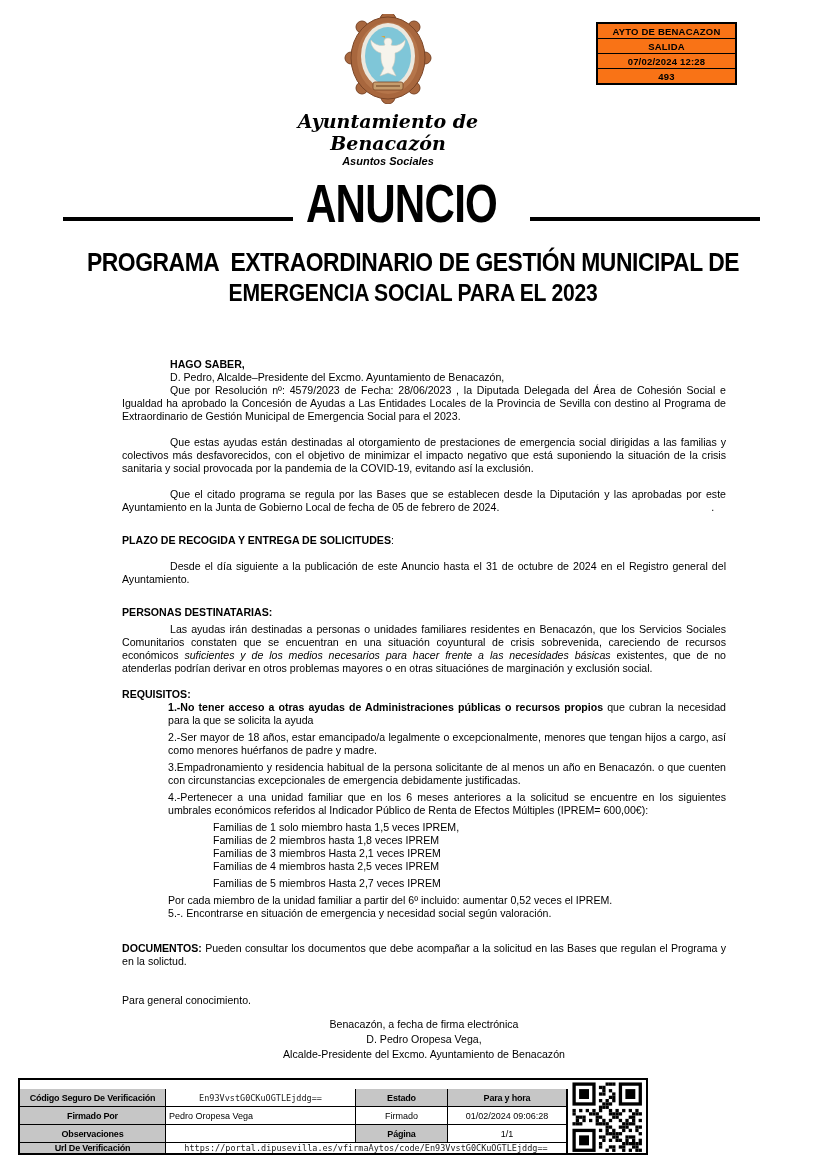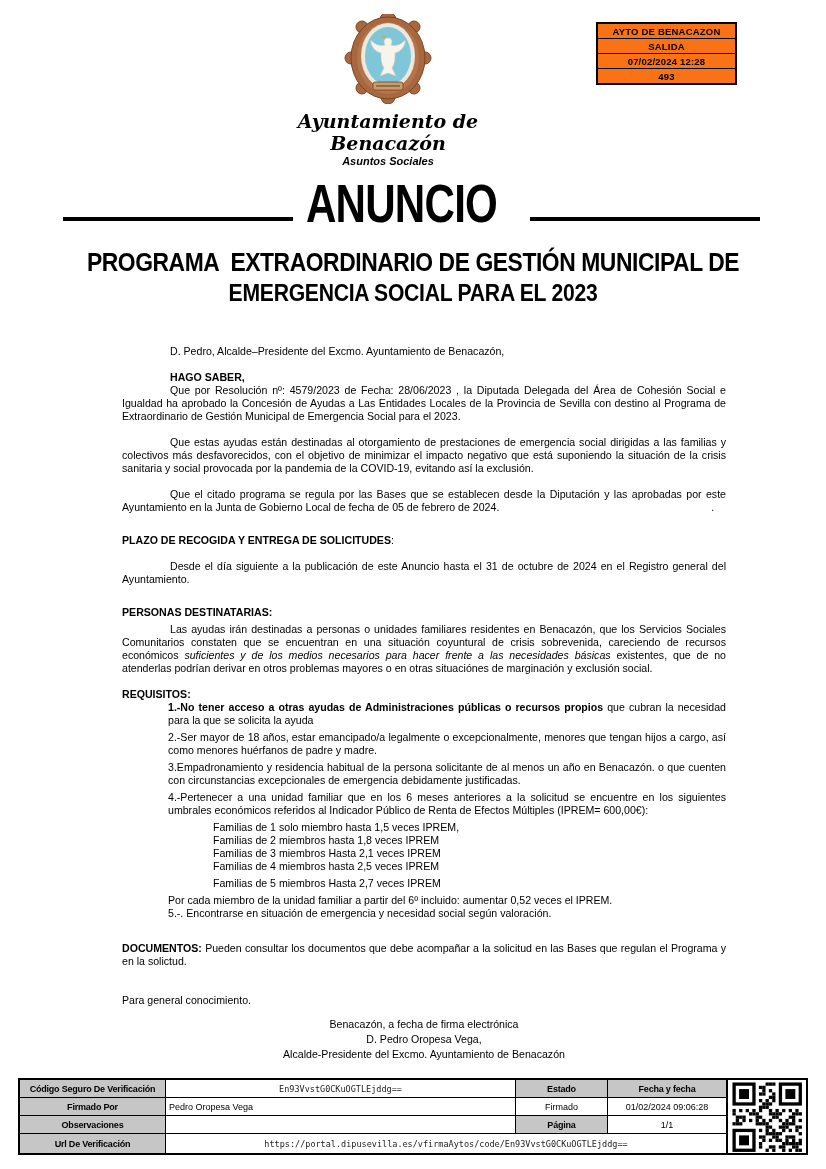--- a/index.html
+++ b/index.html
@@ -54,22 +54,22 @@
   b.run { font-weight:bold; }
   .heading { font-weight:bold; text-align:left; }
   .req-block { margin-left:46px; }
   .fam-block { margin-left:91px; text-align:left; }
   .dot-tail { margin-left:212px; }
   .closing { margin-top:26px; text-align:left; }
   .sig { text-align:center; line-height:15px; }
   .sig-first { margin-top:10px; }
   
   .footer {
-    position:absolute; left:18px; top:1078px; width:790px; height:77px;
-    border:2px solid #000; display:flex; background:#fff;
+    position:absolute; left:18px; top:1078px; width:630px; height:77px;
+    border:2px solid #000; display:flex; background:#fff;align-items:flex-end;
   }
   .ftable { flex:1; display:grid; grid-template-columns:146px 1fr 92px 118px; grid-template-rows:18px 18px 18px 1fr; border-right:2px solid #000; }
   .fcell {
     border-right:1px solid #000; border-bottom:1px solid #000;
     display:flex; align-items:center; justify-content:center;
     font-size:9px; overflow:hidden; white-space:nowrap; padding:0 3px;
   }
   .fcell.lab { background:#c6c6c6; font-weight:bold; letter-spacing:-0.2px; }
   .fcell.mono { font-family:"DejaVu Sans Mono", monospace; font-size:8.5px; color:#222; }
   .fcell.left { justify-content:flex-start; }
@@ -121,22 +121,22 @@
 
   <div class="title-row">
     <div class="title-line left"></div>
     <div class="big-title">ANUNCIO</div>
     <div class="title-line right"></div>
   </div>
   <div class="subtitle1">PROGRAMA  EXTRAORDINARIO DE GESTIÓN MUNICIPAL DE</div>
   <div class="subtitle2">EMERGENCIA SOCIAL PARA EL 2023</div>
 
   <div class="bodytext">
+    <div class="ind mt heading">HAGO SABER,</div>
     <div class="ind">D. Pedro, Alcalde–Presidente del Excmo. Ayuntamiento de Benacazón,</div>
-    <div class="ind mt heading">HAGO SABER,</div>
     <div class="ind">Que por Resolución nº: 4579/2023 de Fecha: 28/06/2023 , la Diputada Delegada del Área de Cohesión Social e Igualdad ha aprobado la Concesión de Ayudas a Las Entidades Locales de la Provincia de Sevilla con destino al Programa de Extraordinario de Gestión Municipal de Emergencia Social para el 2023.</div>
     <div class="ind mt">Que estas ayudas están destinadas al otorgamiento de prestaciones de emergencia social dirigidas a las familias y colectivos más desfavorecidos, con el objetivo de minimizar el impacto negativo que está suponiendo la situación de la crisis sanitaria y social provocada por la pandemia de la COVID-19, evitando así la exclusión.</div>
     <div class="ind mt"><span>Que el citado programa se regula por las Bases que se establecen desde la Diputación y las aprobadas por este Ayuntamiento en la Junta de Gobierno Local de fecha de 05 de febrero de 2024.</span><span class="dot-tail">.</span></div>
 
     <div class="mt-lg heading"><b class="run">PLAZO DE RECOGIDA Y ENTREGA DE SOLICITUDES</b><span style="font-weight:normal">:</span></div>
     <div class="ind mt">Desde el día siguiente a la publicación de este Anuncio hasta el 31 de octubre de 2024 en el Registro general del Ayuntamiento.</div>
 
     <div class="mt-lg heading" style="font-weight:bold">PERSONAS DESTINATARIAS:</div>
     <div class="ind mt-sm"><span>Las ayudas irán destinadas a personas o unidades familiares residentes en Benacazón, que los Servicios Sociales Comunitarios constaten que se encuentran en una situación coyuntural de crisis sobrevenida, careciendo de recursos económicos </span><i>suficientes y de los medios necesarios para hacer frente a las necesidades básicas</i><span> existentes, que de no atenderlas podrían derivar en otros problemas mayores o en otras situaciónes de marginación y exclusión social.</span></div>
 
@@ -161,21 +161,21 @@
     <div class="sig sig-first">Benacazón, a fecha de firma electrónica</div>
     <div class="sig">D. Pedro Oropesa Vega,</div>
     <div class="sig">Alcalde-Presidente del Excmo. Ayuntamiento de Benacazón</div>
   </div>
 
   <div class="footer">
     <div class="ftable">
       <div class="fcell lab">Código Seguro De Verificación</div>
       <div class="fcell mono">En93VvstG0CKuOGTLEjddg==</div>
       <div class="fcell lab">Estado</div>
-      <div class="fcell lab last-col">Fecha y fecha</div>
+      <div class="fcell lab last-col">Para y hora</div>
 
       <div class="fcell lab">Firmado Por</div>
       <div class="fcell left">Pedro Oropesa Vega</div>
       <div class="fcell">Firmado</div>
       <div class="fcell last-col">01/02/2024 09:06:28</div>
 
       <div class="fcell lab">Observaciones</div>
       <div class="fcell left"></div>
       <div class="fcell lab">Página</div>
       <div class="fcell last-col">1/1</div>

